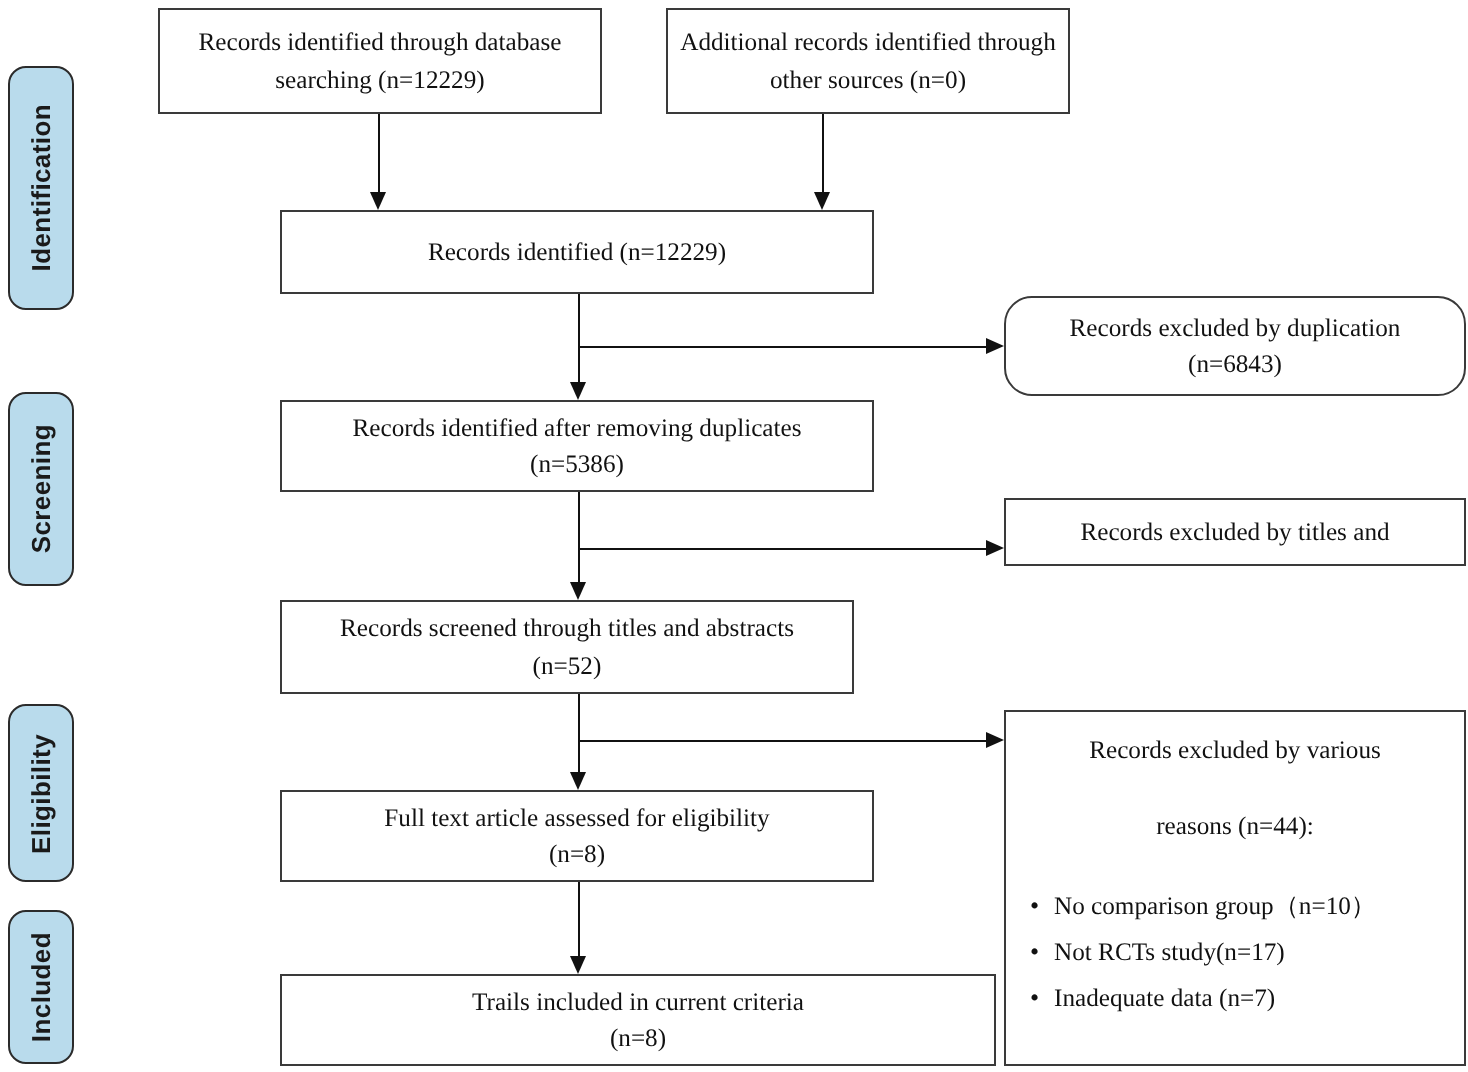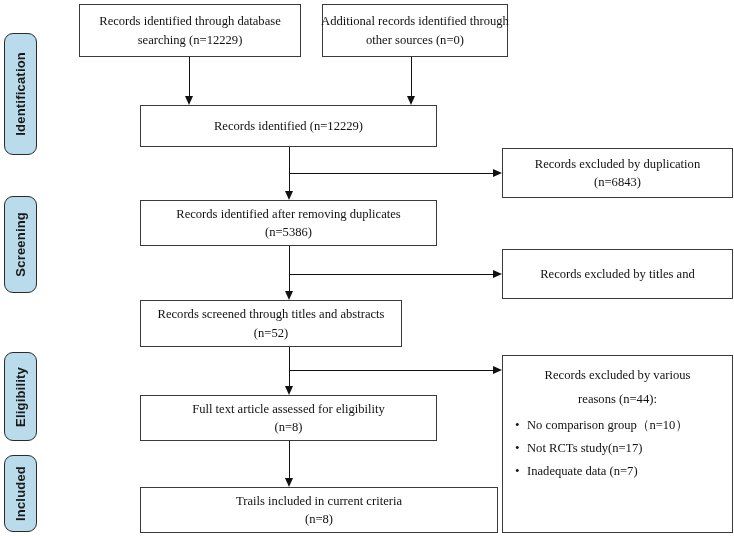--- a/index.html
+++ b/index.html
@@ -54,20 +54,21 @@
     line-height: 1.45;
     padding: 2px 6px;
   }
   .box .ln { display: block; white-space: nowrap; }
 
   
   .box.reasons {
     align-items: stretch;
     justify-content: flex-start;
     padding: 8px 10px 6px 10px;
+    gap: 14px;
   }
   .box.reasons .head {
     text-align: center;
     display: block;
     line-height: 1.9;
   }
   .box.reasons ul {
     margin: 2px 0 0 0;
     padding: 0 0 0 14px;
     list-style: none;
@@ -132,55 +133,55 @@
 
   <div class="stage" style="left:4px; top:455px; width:33px; height:77px;">
     <span class="stage-label">Included</span>
   </div>
 
   <div class="box" style="left:79px; top:4px; width:222px; height:53px;">
     <span class="ln">Records identified through database</span>
     <span class="ln">searching (n=12229)</span>
   </div>
 
-  <div class="box" style="left:322px; top:4px; width:186px; height:53px;">
+  <div class="box" style="left:333px; top:4px; width:202px; height:53px;">
     <span class="ln">Additional records identified through</span>
     <span class="ln">other sources (n=0)</span>
   </div>
 
   <div class="box" style="left:140px; top:105px; width:297px; height:42px;">
     <span class="ln">Records identified  (n=12229)</span>
   </div>
 
   <div class="box" style="left:140px; top:200px; width:297px; height:46px;">
     <span class="ln">Records identified after removing duplicates</span>
     <span class="ln">(n=5386)</span>
   </div>
 
-  <div class="box" style="left:140px; top:300px; width:262px; height:47px;">
+  <div class="box" style="left:140px; top:300px; width:287px; height:47px;">
     <span class="ln">Records screened through titles and abstracts</span>
     <span class="ln">(n=52)</span>
   </div>
 
   <div class="box" style="left:140px; top:395px; width:297px; height:46px;">
     <span class="ln">Full text article assessed for eligibility</span>
     <span class="ln">(n=8)</span>
   </div>
 
   <div class="box" style="left:140px; top:487px; width:358px; height:46px;">
     <span class="ln">Trails included in current criteria</span>
     <span class="ln">(n=8)</span>
   </div>
 
-  <div class="box" style="left:502px; top:148px; width:231px; height:50px;">
+  <div class="box" style="left:502px; top:148px; width:231px; height:50px;border-radius:14px;">
     <span class="ln">Records excluded by duplication</span>
     <span class="ln">(n=6843)</span>
   </div>
 
-  <div class="box" style="left:502px; top:249px; width:231px; height:50px;">
+  <div class="box" style="left:502px; top:249px; width:231px; height:34px;">
     <span class="ln">Records excluded by titles and</span>
   </div>
 
   <div class="box reasons" style="left:502px; top:355px; width:231px; height:178px;">
     <span class="head">Records excluded by various</span>
     <span class="head">reasons (n=44):</span>
     <ul>
       <li>No comparison group（n=10）</li>
       <li>Not RCTs study(n=17)</li>
       <li>Inadequate data (n=7)</li>

